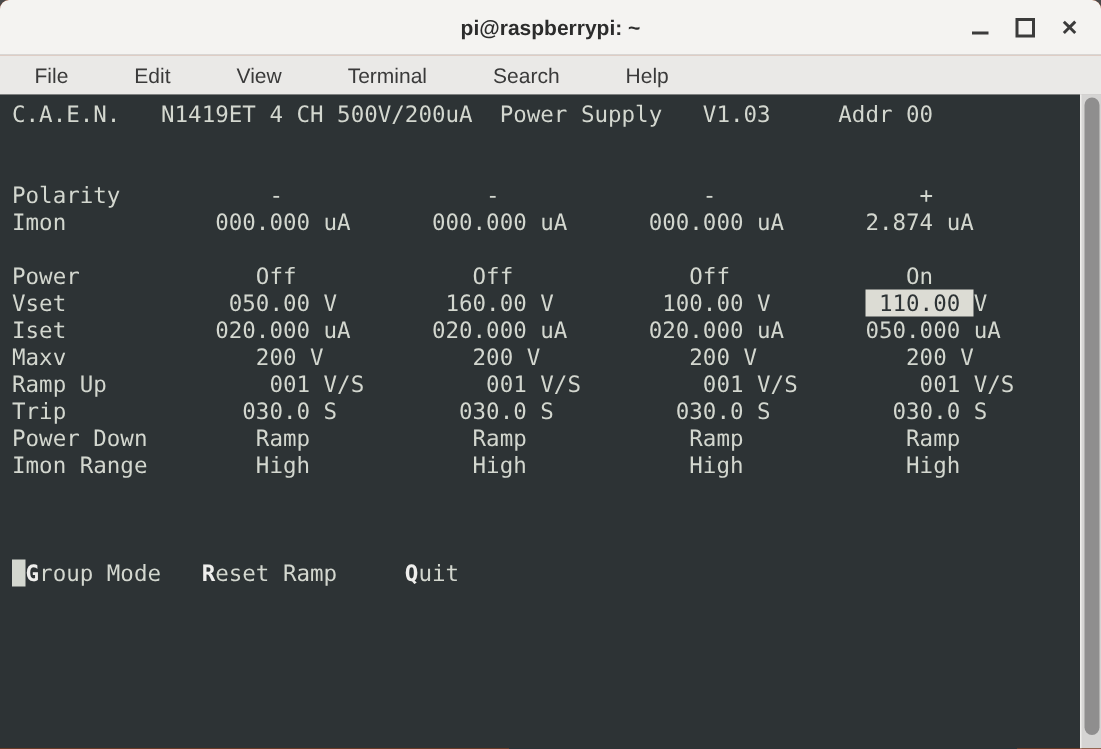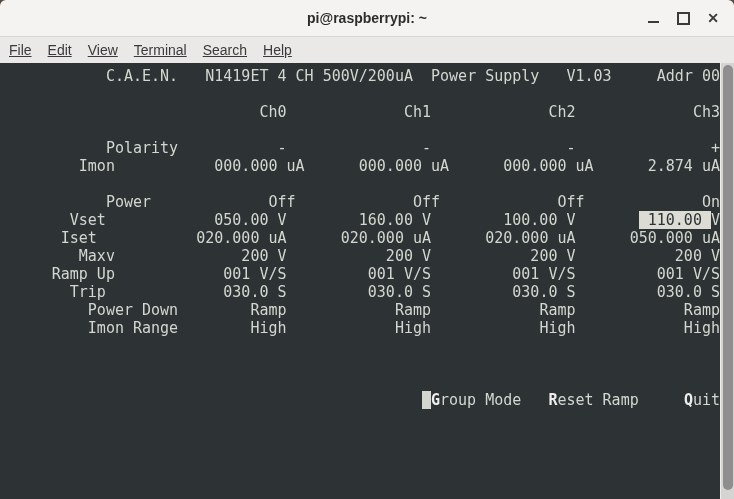--- a/index.html
+++ b/index.html
@@ -12,26 +12,26 @@
     font-size:14px;font-weight:bold;color:#2c2c2c;}
   #win-buttons{position:absolute;right:6px;top:0;height:36px;display:flex;align-items:center;}
   .win-btn{width:30px;height:30px;display:flex;align-items:center;justify-content:center;cursor:default;}
   .min-glyph{width:11px;height:2px;background:#3b3b3b;margin-top:8px;}
   .max-glyph{width:9px;height:9px;border:2px solid #3b3b3b;}
   .close-glyph{font-size:14px;font-weight:bold;color:#3b3b3b;line-height:1;}
 
   
   #menubar{height:26px;background:#eae9e7;border-bottom:1px solid #b7b6b4;display:flex;align-items:center;
     font-size:14px;color:#3a3a3a;padding-left:1px;}
-  .menu-item{padding:4px 8px;cursor:default;text-decoration:underline;}
+  .menu-item{padding:4px 22px;cursor:default;}
 
   
   #terminal{position:absolute;top:63px;left:0;right:14px;bottom:0;background:#2d3335;
     padding:4px 0 0 8px;box-sizing:border-box;overflow:hidden;}
-  .trow{height:18px;white-space:pre;font-family:"DejaVu Sans Mono",monospace;font-size:15px;line-height:18px;color:#d3d7cf;text-align:right;}
+  .trow{height:18px;white-space:pre;font-family:"DejaVu Sans Mono",monospace;font-size:15px;line-height:18px;color:#d3d7cf;}
   .seg{white-space:pre;}
   .seg.bold{font-weight:bold;color:#eeeeec;}
   .seg.hl{background:#dcdcd4;color:#2d3335;}
   .seg.cursor{background:#d3d7cf;color:#2d3335;}
 
   
   #scrollbar{position:absolute;top:63px;right:0;width:14px;bottom:0;background:#d5d4d3;border-left:1px solid #efeeec;box-sizing:border-box;}
   #scroll-thumb{position:absolute;top:2px;left:2px;width:10px;height:425px;background:#8f8e8e;border-radius:5px;}
 </style>
 </head>
@@ -59,21 +59,20 @@
     <span class="menu-item">Edit</span>
     <span class="menu-item">View</span>
     <span class="menu-item">Terminal</span>
     <span class="menu-item">Search</span>
     <span class="menu-item">Help</span>
   </div>
 
   <div id="terminal">
       <div class="trow"><span class="seg">C.A.E.N.   N1419ET 4 CH 500V/200uA  Power Supply   V1.03     Addr 00</span></div>
       <div class="trow"></div>
-      <div class="trow"><span class="seg">                  Ch0             Ch1             Ch2             Ch3</span></div>
       <div class="trow"></div>
       <div class="trow"><span class="seg">Polarity           -               -               -               +</span></div>
       <div class="trow"><span class="seg">Imon           000.000 uA      000.000 uA      000.000 uA      2.874 uA</span></div>
       <div class="trow"></div>
       <div class="trow"><span class="seg">Power             Off             Off             Off             On</span></div>
       <div class="trow"><span class="seg">Vset            050.00 V        160.00 V        100.00 V       </span><span class="seg hl"> 110.00 </span><span class="seg">V</span></div>
       <div class="trow"><span class="seg">Iset           020.000 uA      020.000 uA      020.000 uA      050.000 uA</span></div>
       <div class="trow"><span class="seg">Maxv              200 V           200 V           200 V           200 V</span></div>
       <div class="trow"><span class="seg">Ramp Up            001 V/S         001 V/S         001 V/S         001 V/S</span></div>
       <div class="trow"><span class="seg">Trip             030.0 S         030.0 S         030.0 S         030.0 S</span></div>

